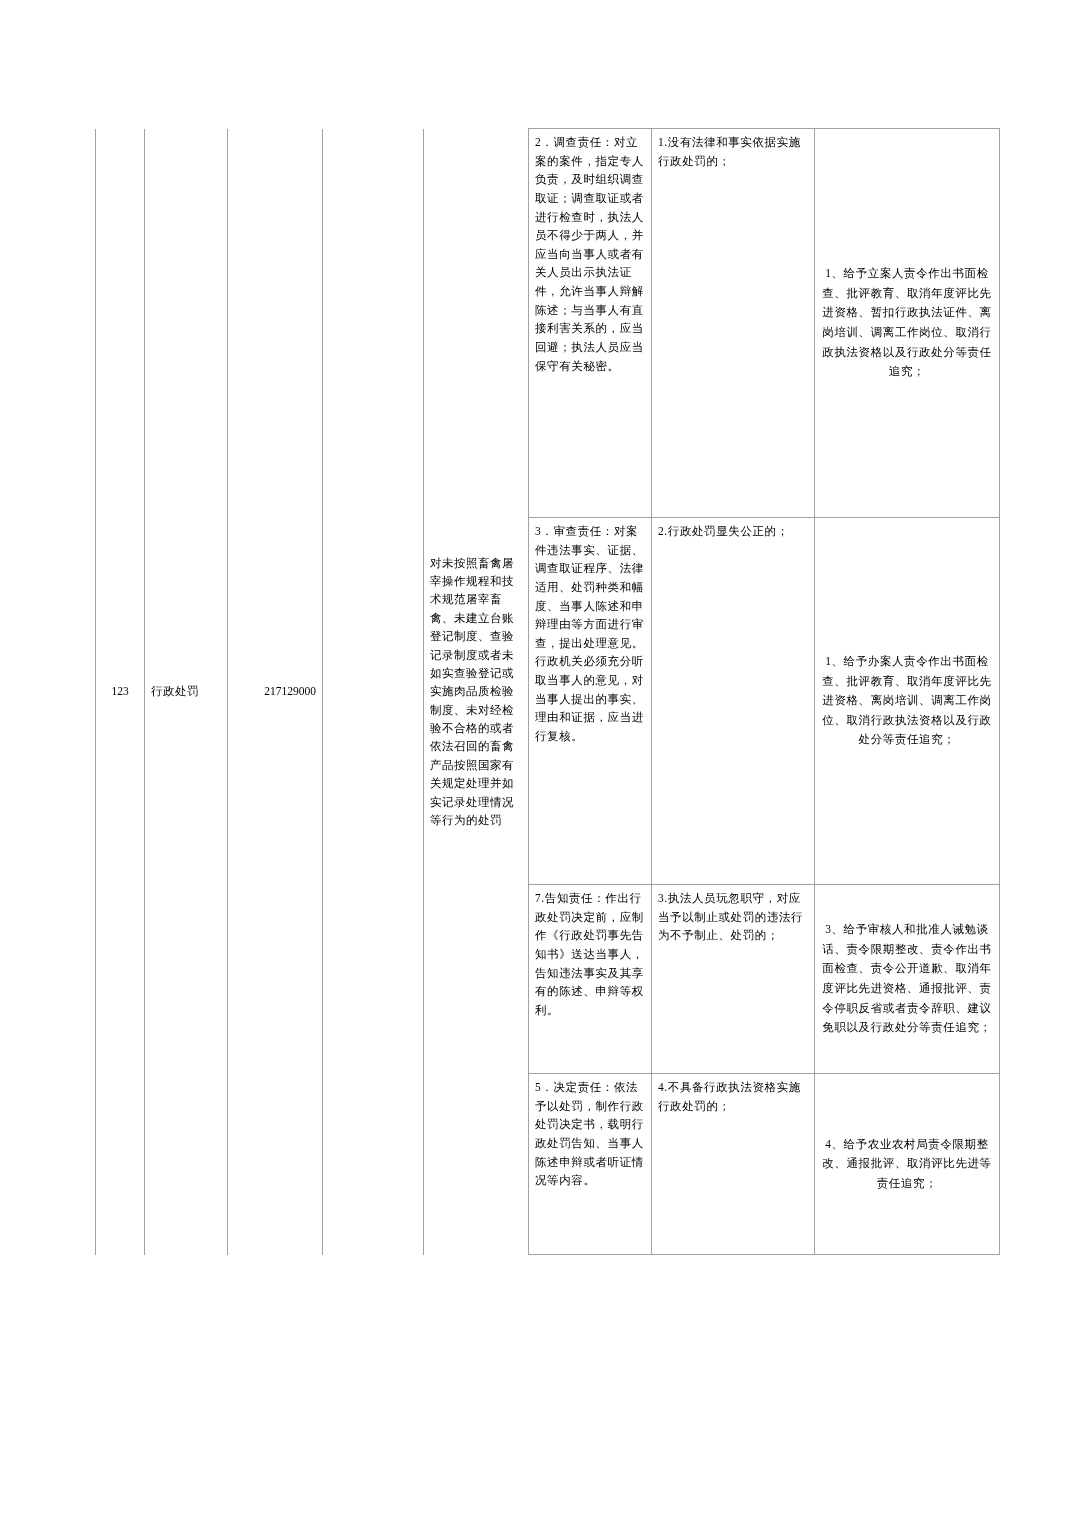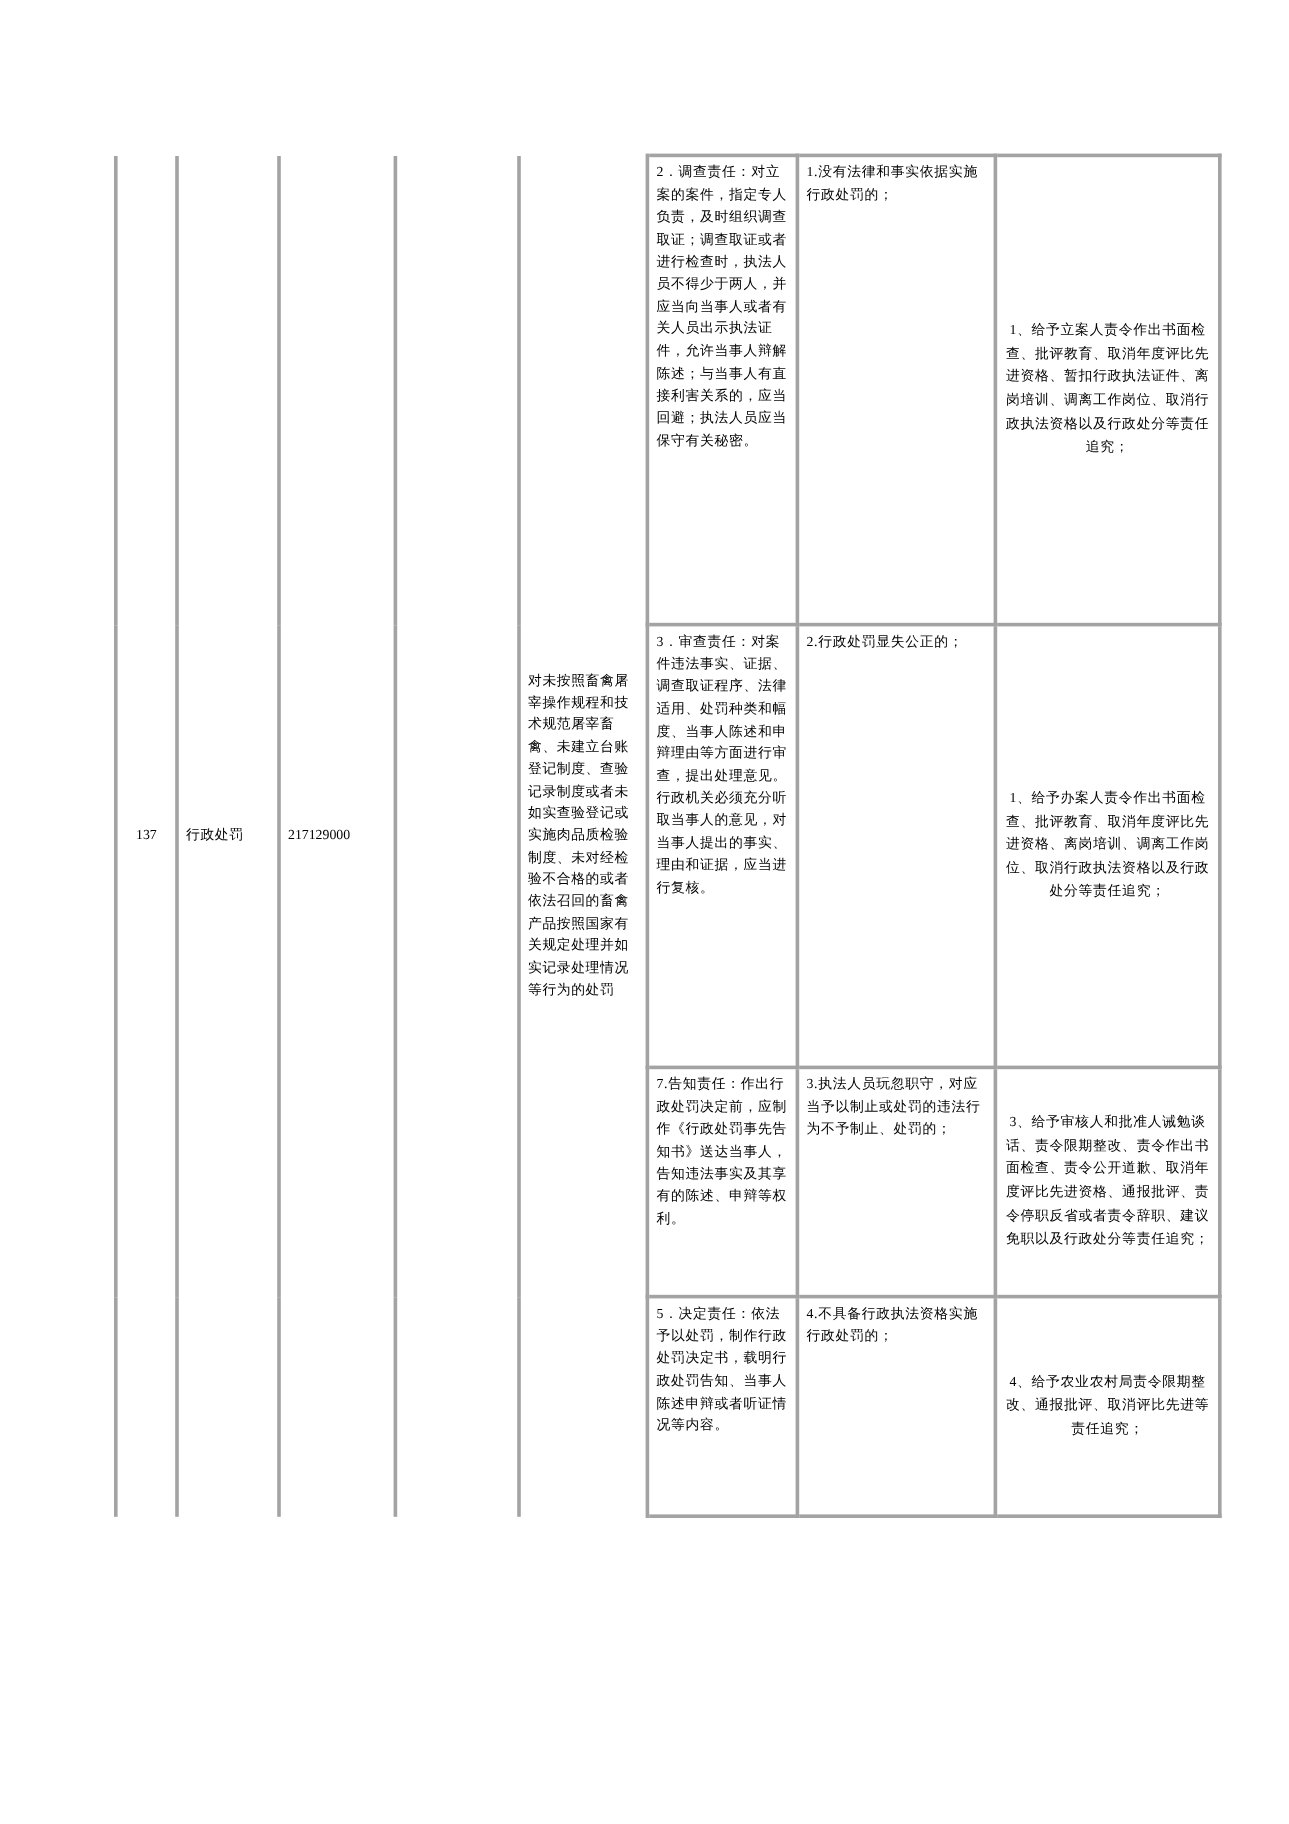--- a/index.html
+++ b/index.html
@@ -24,21 +24,21 @@
   }
   .doc-table {
     position: absolute;
     left: 95px;
     top: 128px;
     width: 843px;
     border-collapse: collapse;
     table-layout: fixed;
   }
   .doc-table td {
-    border: 3px solid #a3a3a3;
+    border: 1px solid #a3a3a3;
     vertical-align: top;
     padding: 4px 6px;
     font-size: 11.5px;
     line-height: 1.55;
     letter-spacing: 0.6px;
   }
   
   td.col-no, td.col-type, td.col-code, td.col-blank, td.col-desc {
     border-top: none;
     border-bottom: none;
@@ -51,21 +51,21 @@
     font-size: 11.5px;
   }
   td.col-type {
     width: 70px;
     vertical-align: middle;
     letter-spacing: 0.5px;
   }
   td.col-code {
     width: 82px;
     vertical-align: middle;
-    text-align: left;
+    text-align: right;
     letter-spacing: 0;
   }
   td.col-blank {
     width: 88px;
   }
   td.col-desc {
     width: 92px;
     vertical-align: middle;
     letter-spacing: 0.5px;
     line-height: 1.6;
@@ -95,21 +95,21 @@
   .duty-5 { height: 172px; }
 </style>
 </head>
 <body>
 
 <div class="page">
   <table class="doc-table">
     <tbody>
       <tr>
         <td class="col-no" rowspan="4">
-            <span class="cell-text">137</span>
+            <span class="cell-text">123</span>
           </td>
         <td class="col-type" rowspan="4">
             <span class="cell-text">行政处罚</span>
           </td>
         <td class="col-code" rowspan="4">
             <span class="cell-text">217129000</span>
           </td>
         <td class="col-blank" rowspan="4">
             <span class="cell-text"></span>
           </td>

